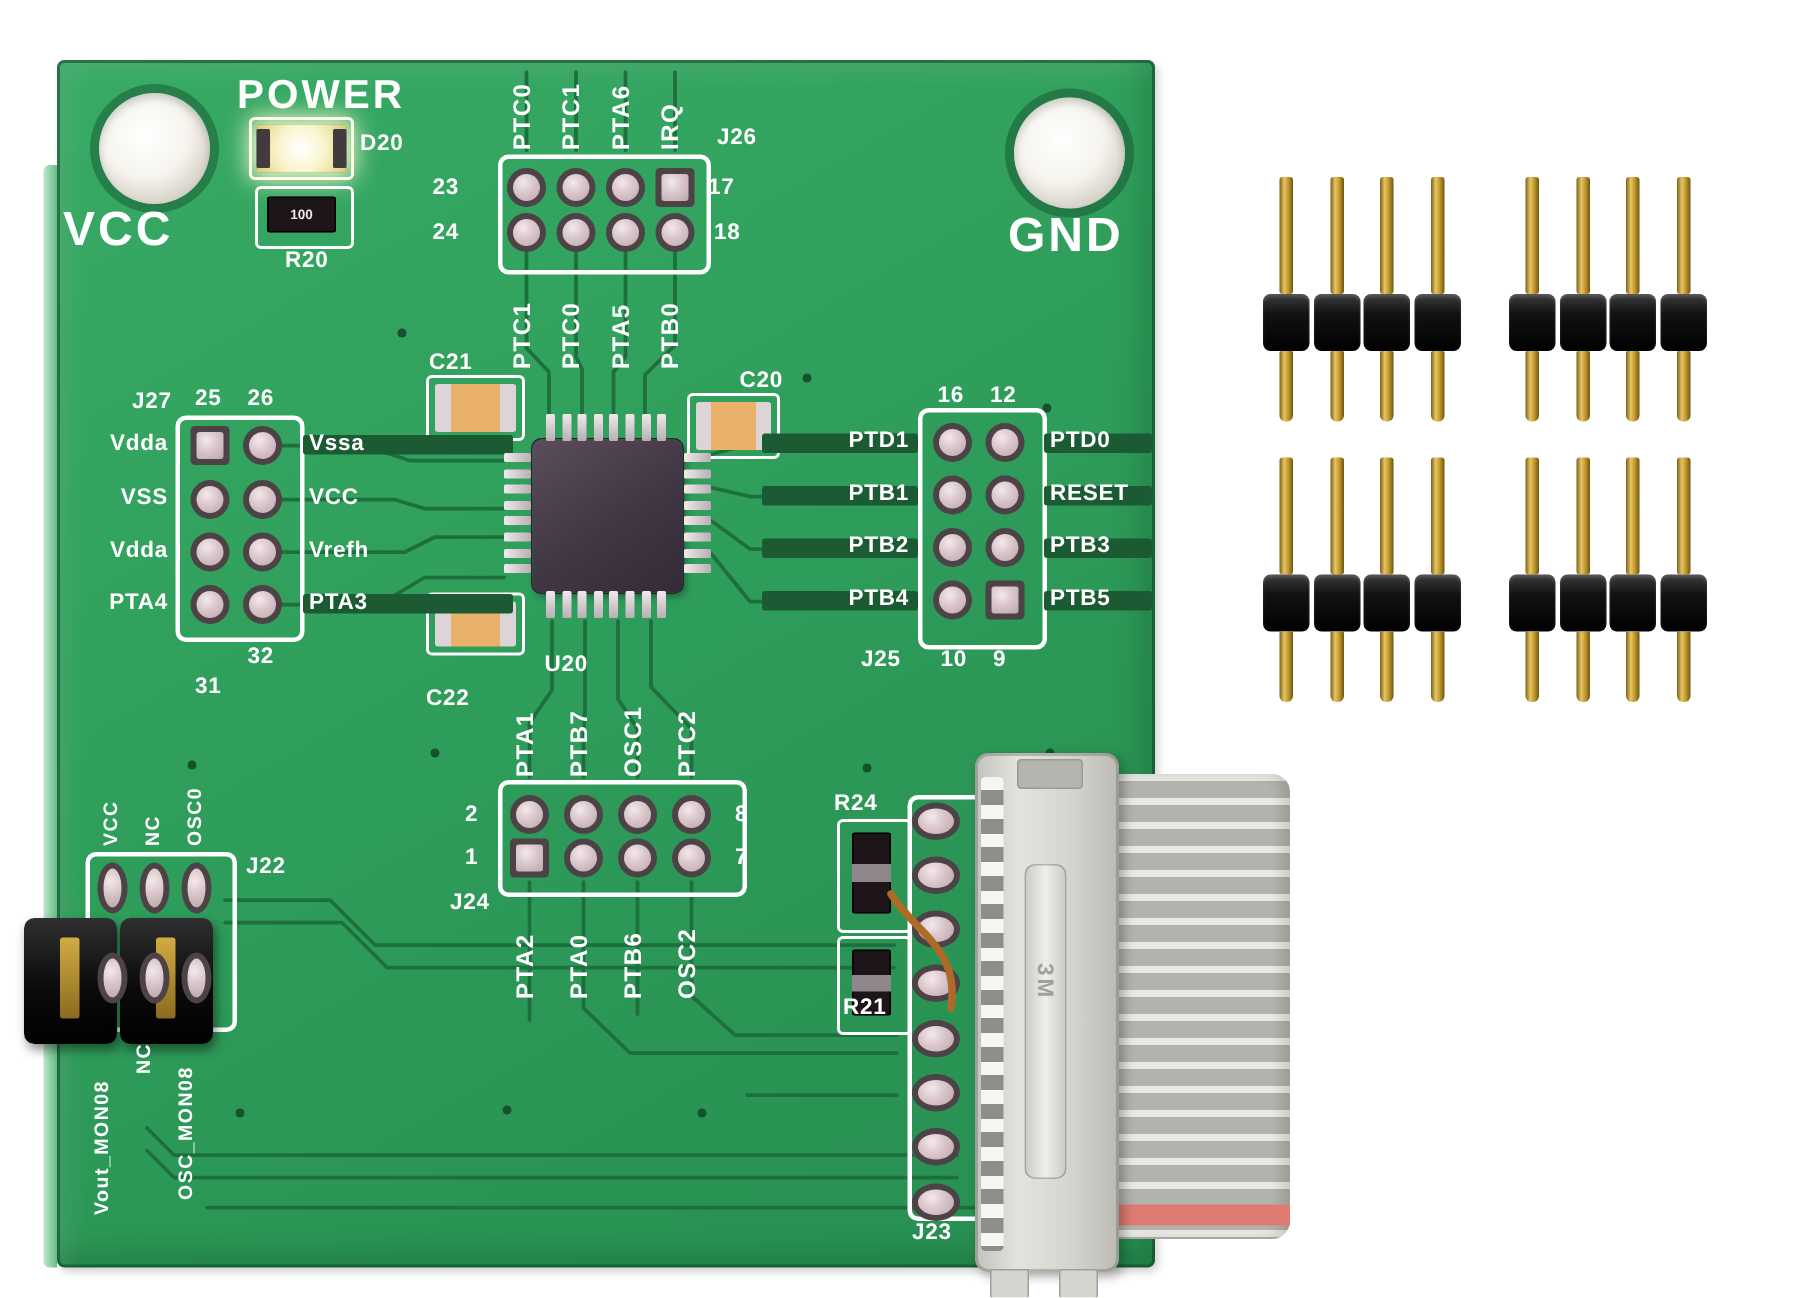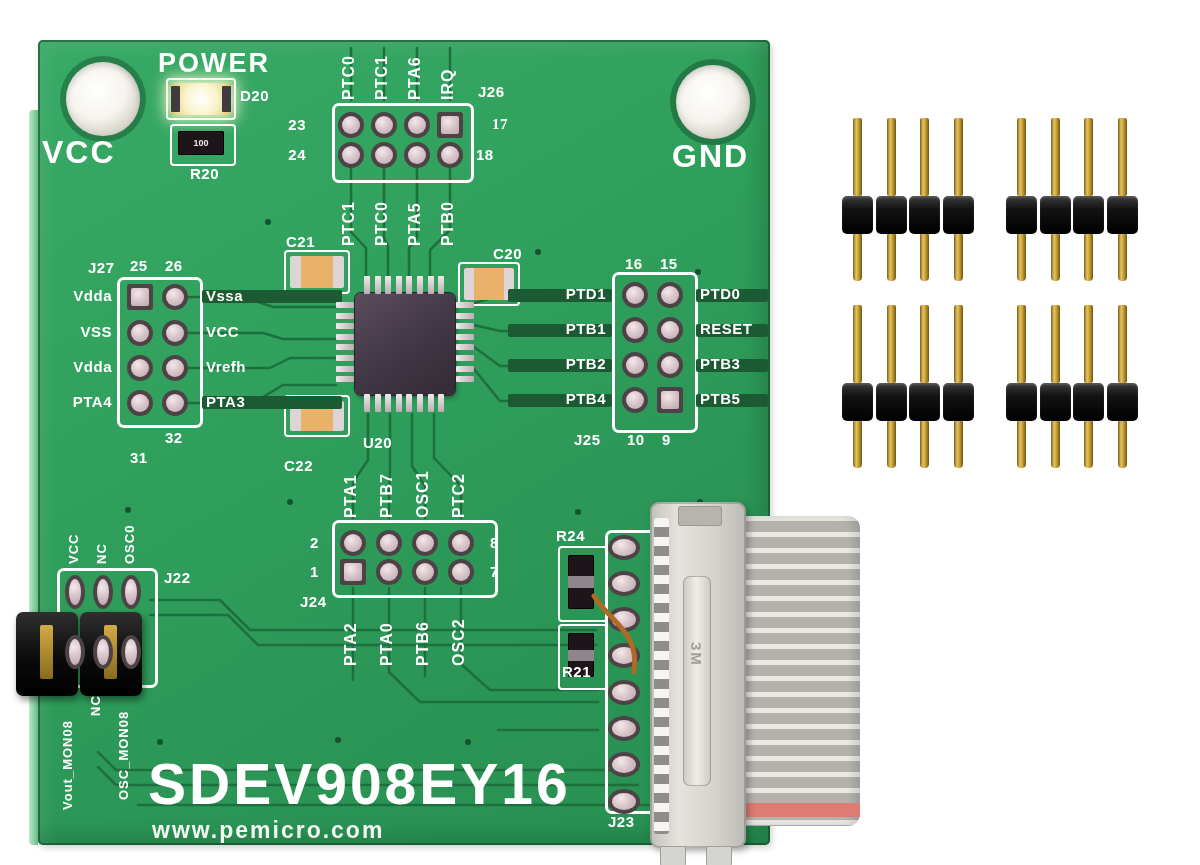--- a/index.html
+++ b/index.html
@@ -176,22 +176,20 @@
     <div class="resbox" style="left:520px;top:506px;width:46px;height:72px">
       <div class="resbody" style="left:8px;top:7px;width:26px;height:54px"></div>
       <div class="resband" style="left:8px;top:28px;width:26px;height:12px"></div>
     </div>
     <div class="resbox" style="left:520px;top:584px;width:46px;height:62px">
       <div class="resbody" style="left:8px;top:7px;width:26px;height:44px"></div>
       <div class="resband" style="left:8px;top:24px;width:26px;height:11px"></div>
     </div>
     <div class="slab num" style="left:524px;top:624px">R21</div>
 
-    <div class="title" style="left:110px;top:716px">SDEV908EY16</div>
-    <div class="url" style="left:114px;top:779px">www.pemicro.com</div>
 
     <div class="jblock" style="left:-22px;top:572px;width:62px;height:84px"></div>
     <div class="jblock" style="left:42px;top:572px;width:62px;height:84px"></div>
 
     <svg class="traces" width="732" height="805" style="z-index:6;pointer-events:none">
       <path d="M556,556 C572,582 602,592 596,632" stroke="#b06a28" stroke-width="5" fill="none" stroke-linecap="round"></path>
     </svg>
 
     <div class="ribbon" style="left:706px;top:476px;width:116px;height:310px"></div>
     <div class="idc" style="left:612px;top:462px;width:96px;height:346px">
@@ -213,21 +211,21 @@
       <div class="vlab" style="left: 303px; top: 2px; height: 58px;">PTC0</div>
       <div class="vlab" style="left: 336px; top: 2px; height: 58px;">PTC1</div>
       <div class="vlab" style="left: 369px; top: 2px; height: 58px;">PTA6</div>
       <div class="vlab" style="left: 402px; top: 2px; height: 58px;">IRQ</div>
       <div class="vlab" style="left: 303px; top: 142px; height: 64px;">PTC1</div>
       <div class="vlab" style="left: 336px; top: 142px; height: 64px;">PTC0</div>
       <div class="vlab" style="left: 369px; top: 142px; height: 64px;">PTA5</div>
       <div class="vlab" style="left: 402px; top: 142px; height: 64px;">PTB0</div>
       <div class="slab num" style="left: 244px; top: 77px; width: 24px; text-align: right;">23</div>
       <div class="slab num" style="left: 244px; top: 107px; width: 24px; text-align: right;">24</div>
-      <div class="slab num" style="left: 454px; top: 77px; font-family: Liberation Serif, serif;">17</div>
+      <div class="slab num" style="left: 434px; top: 77px;">17</div>
       <div class="slab num" style="left: 438px; top: 107px;">18</div>
       <div class="pad square" style="left: 89px; top: 244px; width: 26px; height: 26px;"></div>
       <div class="pad" style="left: 124px; top: 244px; width: 26px; height: 26px;"></div>
       <div class="pad" style="left: 89px; top: 280px; width: 26px; height: 26px;"></div>
       <div class="pad" style="left: 124px; top: 280px; width: 26px; height: 26px;"></div>
       <div class="pad" style="left: 89px; top: 315px; width: 26px; height: 26px;"></div>
       <div class="pad" style="left: 124px; top: 315px; width: 26px; height: 26px;"></div>
       <div class="pad" style="left: 89px; top: 350px; width: 26px; height: 26px;"></div>
       <div class="pad" style="left: 124px; top: 350px; width: 26px; height: 26px;"></div>
       <div class="slab num" style="left: 92px; top: 218px;">25</div>
@@ -246,21 +244,21 @@
       <div class="slab num" style="left: 168px; top: 354px;">PTA3</div>
       <div class="pad" style="left: 584px; top: 242px; width: 26px; height: 26px;"></div>
       <div class="pad" style="left: 619px; top: 242px; width: 26px; height: 26px;"></div>
       <div class="pad" style="left: 584px; top: 277px; width: 26px; height: 26px;"></div>
       <div class="pad" style="left: 619px; top: 277px; width: 26px; height: 26px;"></div>
       <div class="pad" style="left: 584px; top: 312px; width: 26px; height: 26px;"></div>
       <div class="pad" style="left: 619px; top: 312px; width: 26px; height: 26px;"></div>
       <div class="pad" style="left: 584px; top: 347px; width: 26px; height: 26px;"></div>
       <div class="pad square" style="left: 619px; top: 347px; width: 26px; height: 26px;"></div>
       <div class="slab num" style="left: 587px; top: 216px;">16</div>
-      <div class="slab num" style="left: 622px; top: 216px;">15</div>
+      <div class="slab num" style="left: 622px; top: 216px;">12</div>
       <div class="slab num" style="left: 589px; top: 392px;">10</div>
       <div class="slab num" style="left: 624px; top: 392px;">9</div>
       <div class="tracebar" style="left: 470px; top: 249px; width: 104px;"></div>
       <div class="tracebar" style="left: 658px; top: 249px; width: 72px;"></div>
       <div class="tracebar" style="left: 470px; top: 284px; width: 104px;"></div>
       <div class="tracebar" style="left: 658px; top: 284px; width: 72px;"></div>
       <div class="tracebar" style="left: 470px; top: 319px; width: 104px;"></div>
       <div class="tracebar" style="left: 658px; top: 319px; width: 72px;"></div>
       <div class="tracebar" style="left: 470px; top: 354px; width: 104px;"></div>
       <div class="tracebar" style="left: 658px; top: 354px; width: 72px;"></div>

